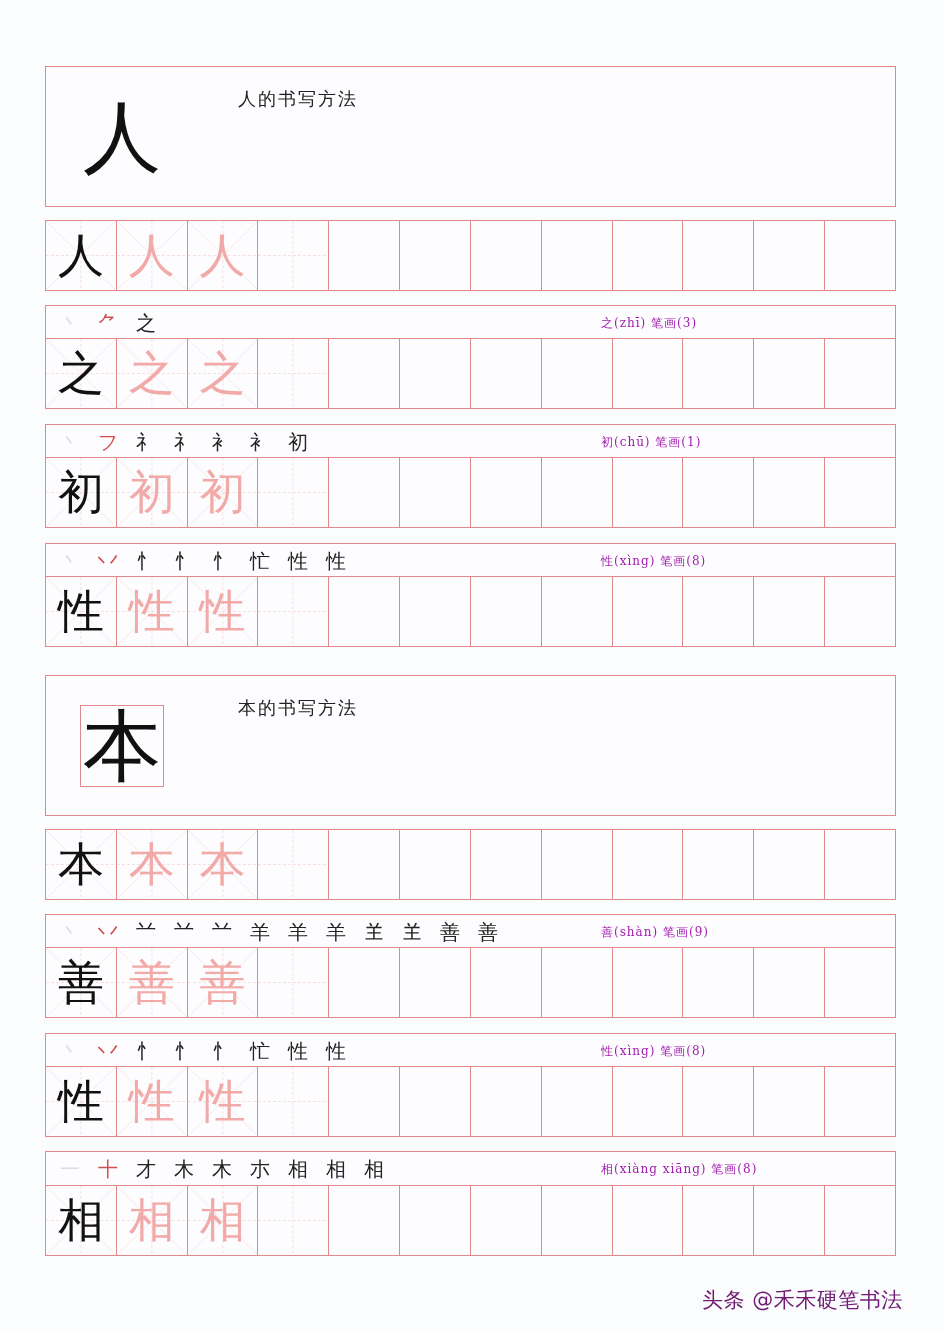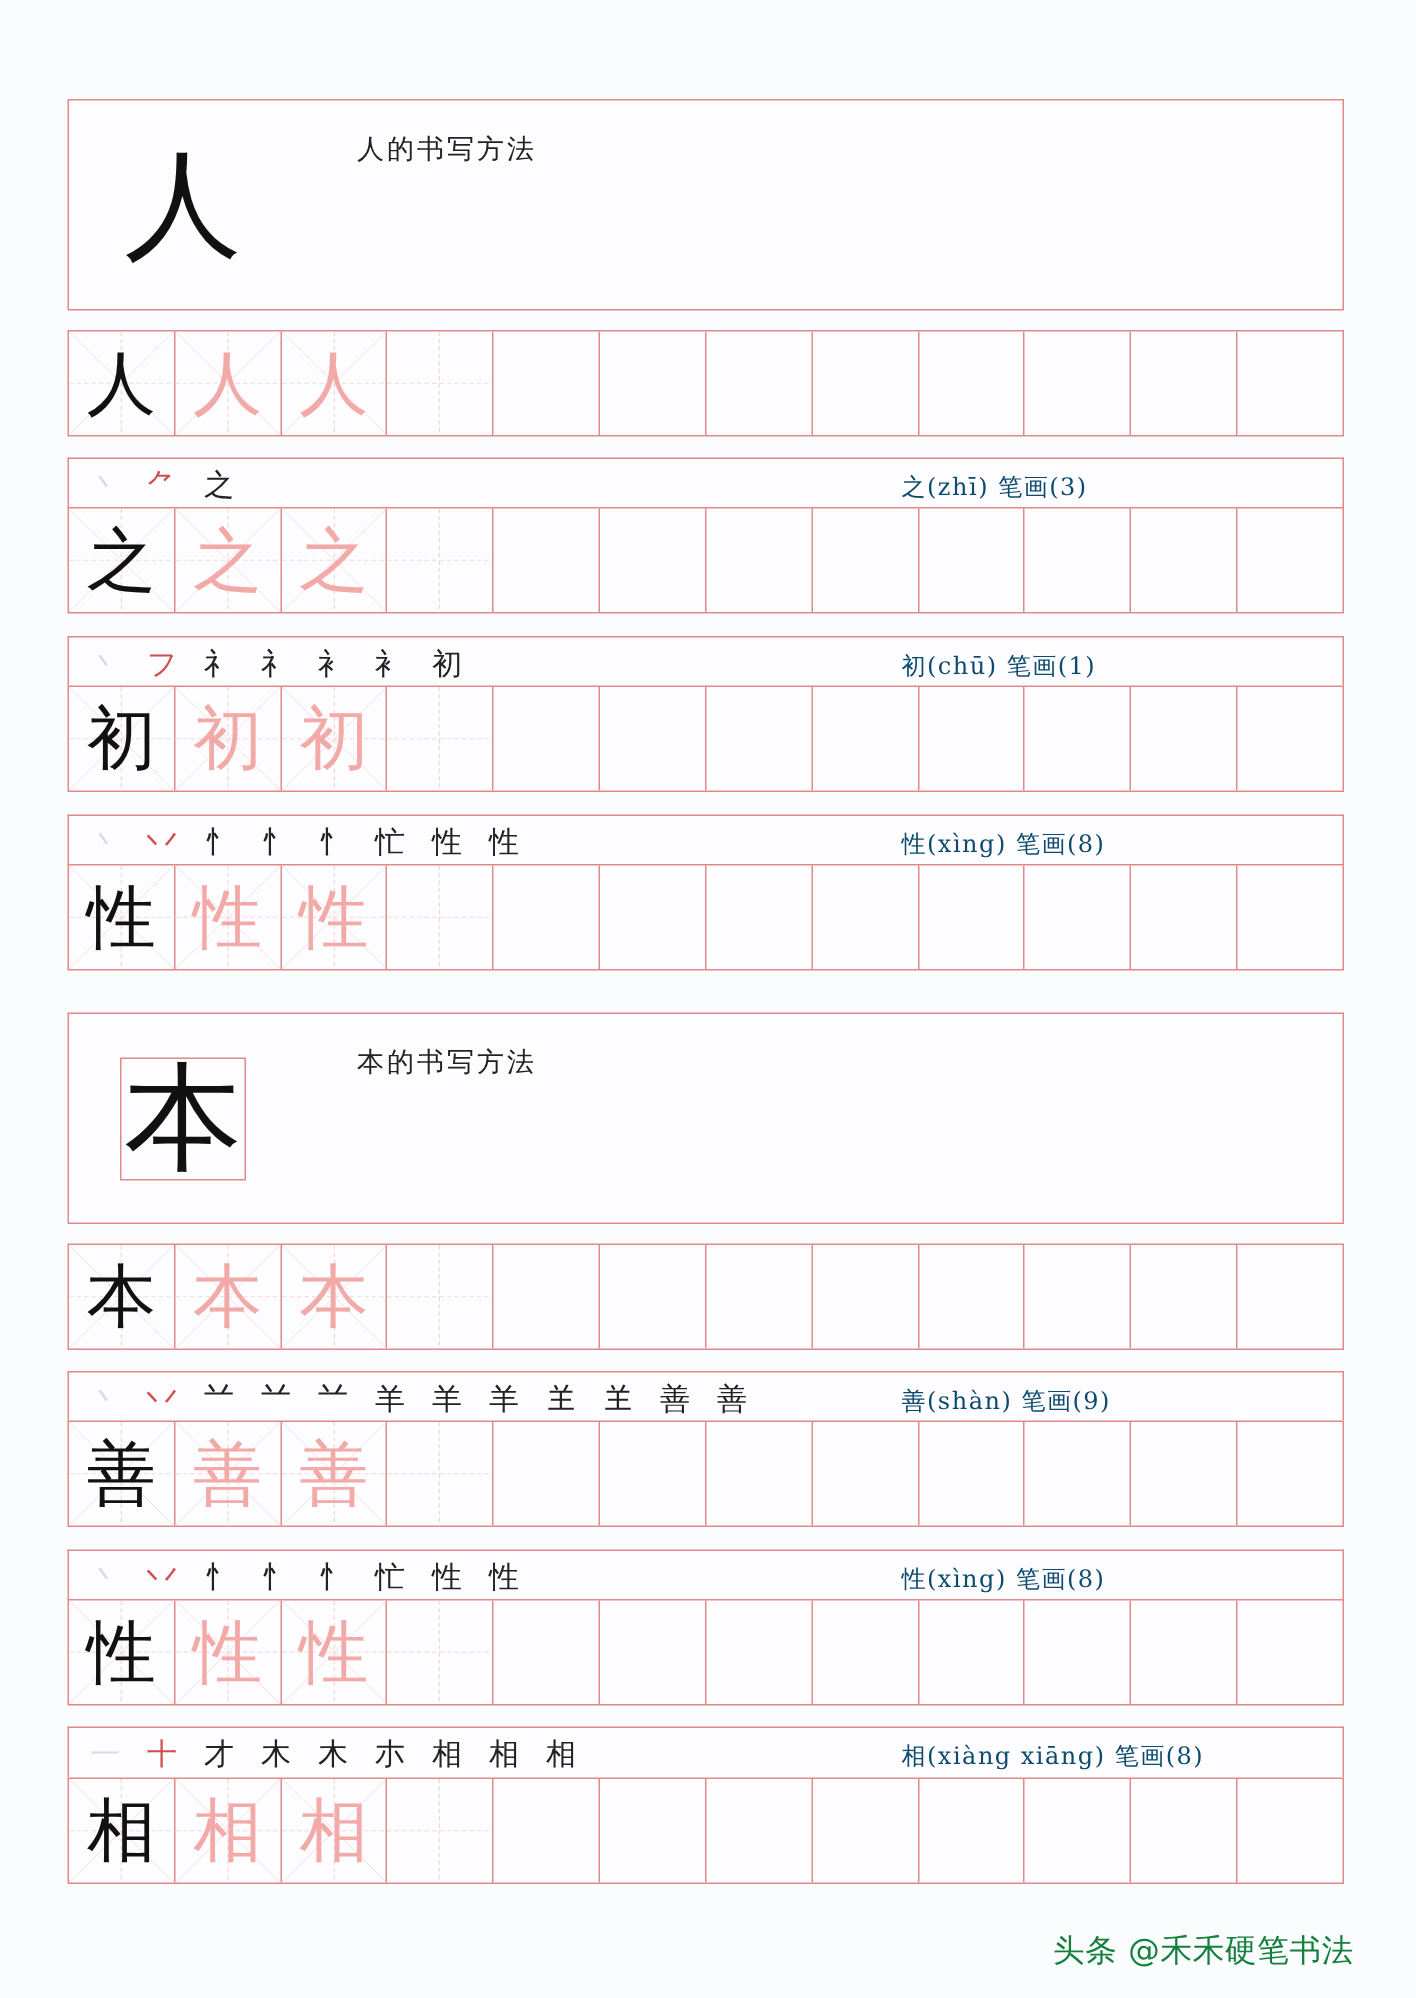--- a/index.html
+++ b/index.html
@@ -14,32 +14,32 @@
   .intro .big-char.with-box span { display: inline-block; border: 1.5px solid #e0898a; line-height: 80px; padding: 0 2px; }
   .intro .title { position: absolute; left: 180px; top: 20px; font-size: 18px; letter-spacing: 2px; color: #222; margin-left: 12px; }
   .intro .desc { position: absolute; left: 180px; top: 54px; width: 610px; font-size: 12.5px; line-height: 18px; letter-spacing: 2.4px; color: #2a2a2a; }
 
   
   .strip { height: 34px; border-bottom: none; }
   .strip .strokes { position: absolute; left: 12px; top: 2px; height: 30px; display: flex; align-items: center; gap: 14px; font-size: 20px; color: #222; }
   .strip .strokes span { display: inline-block; width: 24px; text-align: center; }
   .strip .strokes span.faint { color: #d9dce6; }
   .strip .strokes span.red { color: #d05050; }
-  .strip .info { position: absolute; left: 555px; top: 9px; font-size: 16px; letter-spacing: 1px; color: #0c4a6e; }
+  .strip .info { position: absolute; left: 555px; top: 9px; font-size: 12px; letter-spacing: 1px; color: #a21caf; }
 
   
   .grid { height: 71px; display: flex; }
   .cell { position: relative; flex: 1; height: 100%; border-right: 1.5px solid #e0898a; overflow: hidden; }
   .cell:last-child { border-right: none; }
   .cell .guide { position: absolute; inset: 0; }
   .cell .ch { position: absolute; inset: 0; display: flex; align-items: center; justify-content: center; font-size: 46px; font-family: "DejaVu Serif", serif; }
   .cell .ch.model { color: #111; }
   .cell .ch.trace { color: #f2aaa8; }
 
-  .watermark { position: absolute; left: 702px; top: 1286px; font-family: "DejaVu Sans", sans-serif; font-size: 21px; color: #15803d; letter-spacing: 0.5px; }
+  .watermark { position: absolute; left: 702px; top: 1286px; font-family: "DejaVu Sans", sans-serif; font-size: 21px; color: #701a75; letter-spacing: 0.5px; }
 </style>
 </head>
 <body>
 
 <div class="frame intro" style="top:66px;">
   <div class="big-char">人</div>
   <div class="title">人的书写方法</div>
 </div>
 
 <div class="frame grid" style="top:220px;">

